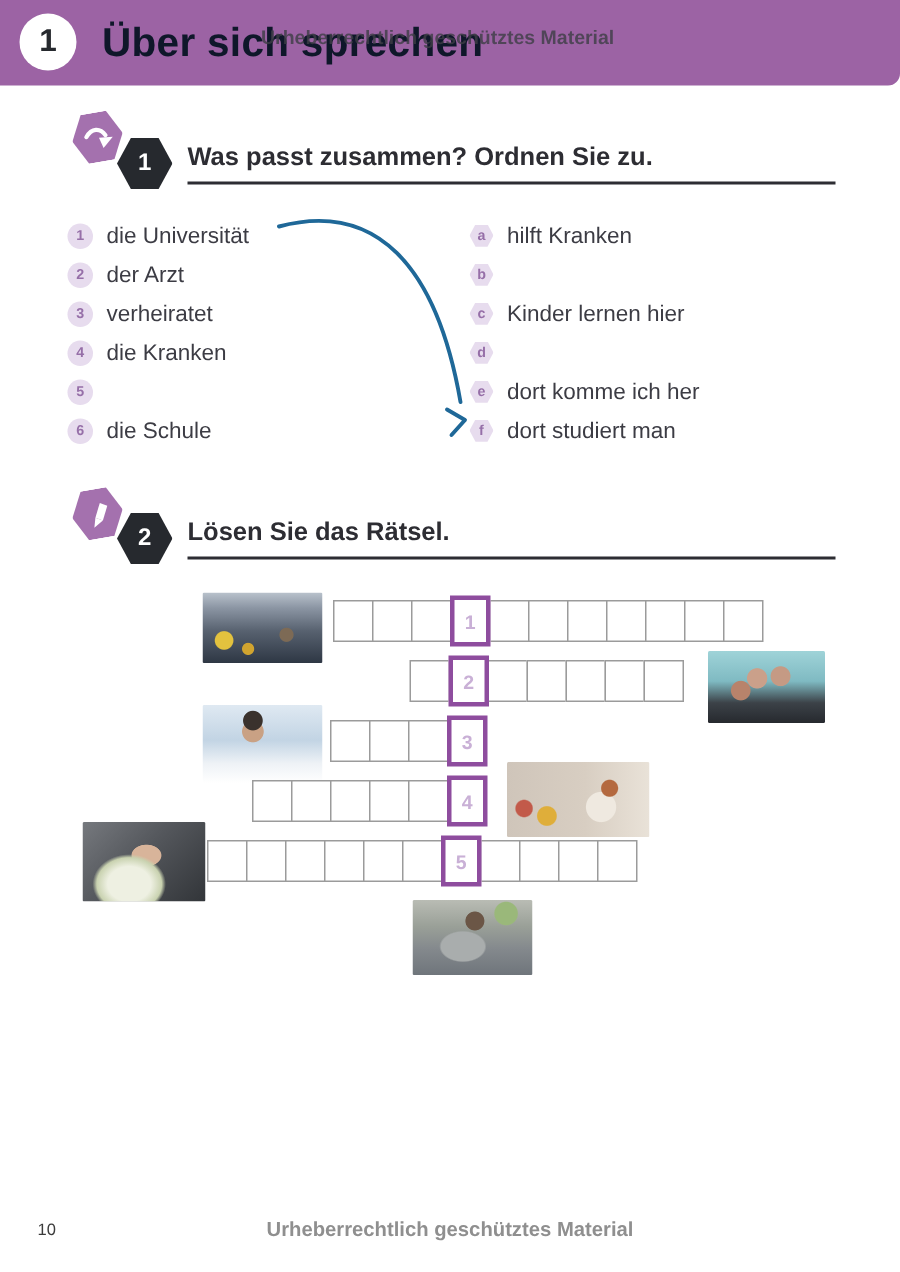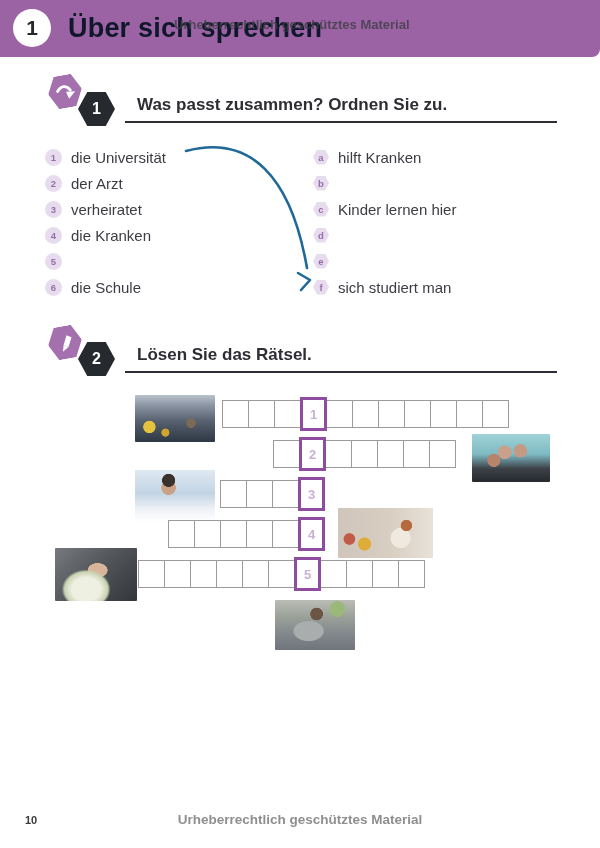--- a/index.html
+++ b/index.html
@@ -17,21 +17,21 @@
   .header-title{
     position:absolute;left:68px;top:13px;font-size:27px;font-weight:bold;color:#0f172a;letter-spacing:.2px;
   }
   .watermark-top{
     position:absolute;left:174px;top:17px;font-size:13px;font-weight:bold;color:#3e3e46;opacity:.8;white-space:nowrap;
   }
   
   .hex{clip-path:polygon(25% 0%,75% 0%,100% 50%,75% 100%,25% 100%,0% 50%);display:flex;align-items:center;justify-content:center;}
   .icon-hex{position:absolute;width:34px;height:33px;background:#a471ae;transform:rotate(-10deg);}
   .num-hex{position:absolute;width:37px;height:34px;background:#26292e;color:#fff;font-weight:bold;font-size:16px;}
-  .ex-title{position:absolute;font-size:17px;font-weight:bold;color:#2d2d33;margin-left:12px;}
+  .ex-title{position:absolute;font-size:17px;font-weight:bold;color:#2d2d33;}
   .ex-rule{position:absolute;height:2px;background:#2d2d33;width:432px;left:125px;}
   
   .match-list{position:absolute;display:flex;flex-direction:column;}
   .match-item{height:26px;display:flex;align-items:center;gap:9px;font-size:15px;color:#3c3c44;}
   .bullet-circle{
     width:17px;height:17px;border-radius:50%;background:#e7dcee;color:#966fa8;flex:0 0 17px;
     display:flex;align-items:center;justify-content:center;font-size:9.5px;font-weight:bold;
   }
   .bullet-hex{
     width:16px;height:15px;background:#e7dcee;color:#966fa8;flex:0 0 16px;
@@ -92,21 +92,21 @@
   }
   .photo-father{
     left:275px;top:600px;width:80px;height:50px;
     background:
       radial-gradient(circle at 78% 18%, #9ab87a 0 10%, rgba(0,0,0,0) 11%),
       radial-gradient(circle at 52% 28%, #6b5646 0 11%, rgba(0,0,0,0) 12%),
       radial-gradient(ellipse at 42% 62%, #a9adad 0 22%, rgba(0,0,0,0) 24%),
       linear-gradient(180deg,#b9bcb4 0%,#9aa098 35%,#84898d 65%,#6f757b 100%);
   }
   
-  .page-number{position:absolute;left:25px;top:814px;font-size:11px;font-weight:bold;color:#3b3b3b;text-align:center;}
+  .page-number{position:absolute;left:25px;top:814px;font-size:11px;font-weight:normal;color:#3b3b3b;text-align:center;}
   .watermark-bottom{position:absolute;left:0;right:0;top:812px;text-align:center;font-size:13.5px;font-weight:bold;color:#8f8f8f;}
 </style>
 </head>
 <body>
 
 <div class="page">
 
   <div class="header">
     <div class="chapter-badge">
       <span>1</span>
@@ -162,24 +162,25 @@
       </div>
       <div class="match-item">
         <span class="bullet-hex">c</span>
         <span>Kinder lernen hier</span>
       </div>
       <div class="match-item">
         <span class="bullet-hex">d</span>
       </div>
       <div class="match-item">
         <span class="bullet-hex">e</span>
+        <span>dort komme ich her</span>
       </div>
       <div class="match-item">
         <span class="bullet-hex">f</span>
-        <span>sich studiert man</span>
+        <span>dort studiert man</span>
       </div>
     </div>
 
   <svg class="match-arrow-svg" width="150" height="160" viewBox="0 0 150 160">
     <path d="M 11 13 C 75 -4, 116 38, 132 130" stroke="#1f6898" stroke-width="2.6" fill="none" stroke-linecap="round"></path>
     <path d="M 123 135 L 135 142 L 126 152" stroke="#1f6898" stroke-width="2.6" fill="none" stroke-linecap="round" stroke-linejoin="round"></path>
   </svg>
 
   <div class="hex icon-hex" style="left:48px;top:326px;">
     <svg width="22" height="22" viewBox="0 0 24 24">

